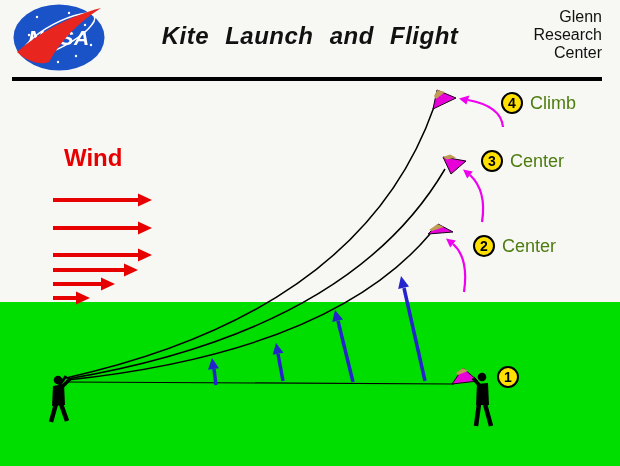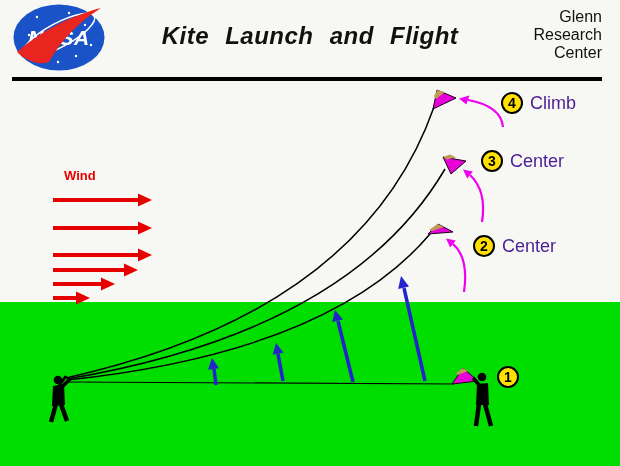--- a/index.html
+++ b/index.html
@@ -13,26 +13,26 @@
          word-spacing:9px;letter-spacing:0.5px;}
   .org{position:absolute;right:18px;top:8px;text-align:right;font-size:16px;
        line-height:18px;color:#111;}
   .rule{position:absolute;left:12px;top:77px;width:590px;height:4px;background:#000;}
 
   
   .ground{position:absolute;left:0;top:302px;width:620px;height:164px;background:#00de00;}
   .scene{position:absolute;left:0;top:0;width:620px;height:466px;}
 
   
-  .wind-label{position:absolute;left:64px;top:168px;font-size:13px;font-weight:bold;color:#e60000;}
+  .wind-label{position:absolute;left:64px;top:144px;font-size:24px;font-weight:bold;color:#e60000;}
   .stage{position:absolute;display:flex;align-items:center;gap:7px;}
   .badge{width:18px;height:18px;border:2px solid #000;border-radius:50%;
          background:#ffe000;color:#000;font-size:14px;font-weight:bold;
          display:flex;align-items:center;justify-content:center;flex:0 0 auto;}
-  .stage-label{font-size:18px;color:#4c1d95;white-space:nowrap;}
+  .stage-label{font-size:18px;color:#4d7c0f;white-space:nowrap;}
   .stage-4{left:501px;top:92px;}
   .stage-3{left:481px;top:150px;}
   .stage-2{left:473px;top:235px;}
   .stage-1{left:497px;top:366px;}
 </style>
 </head>
 <body>
 
 <div class="canvas">
 

